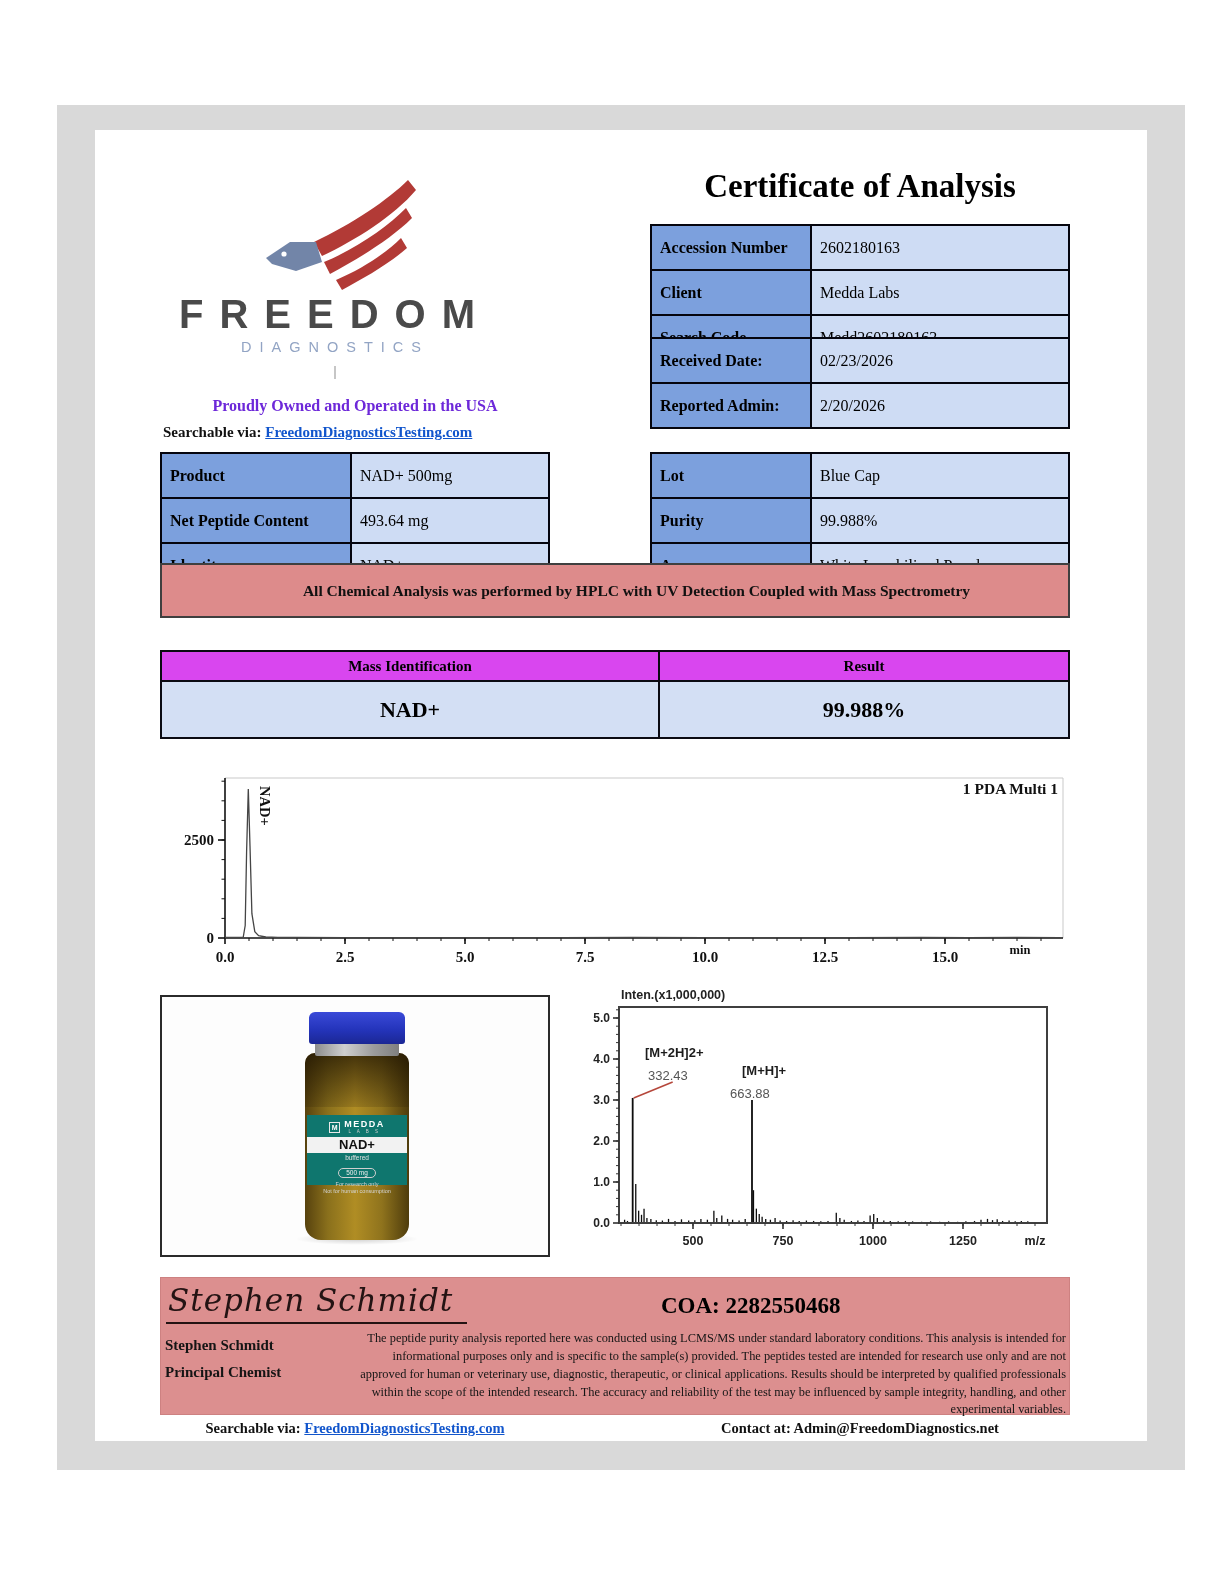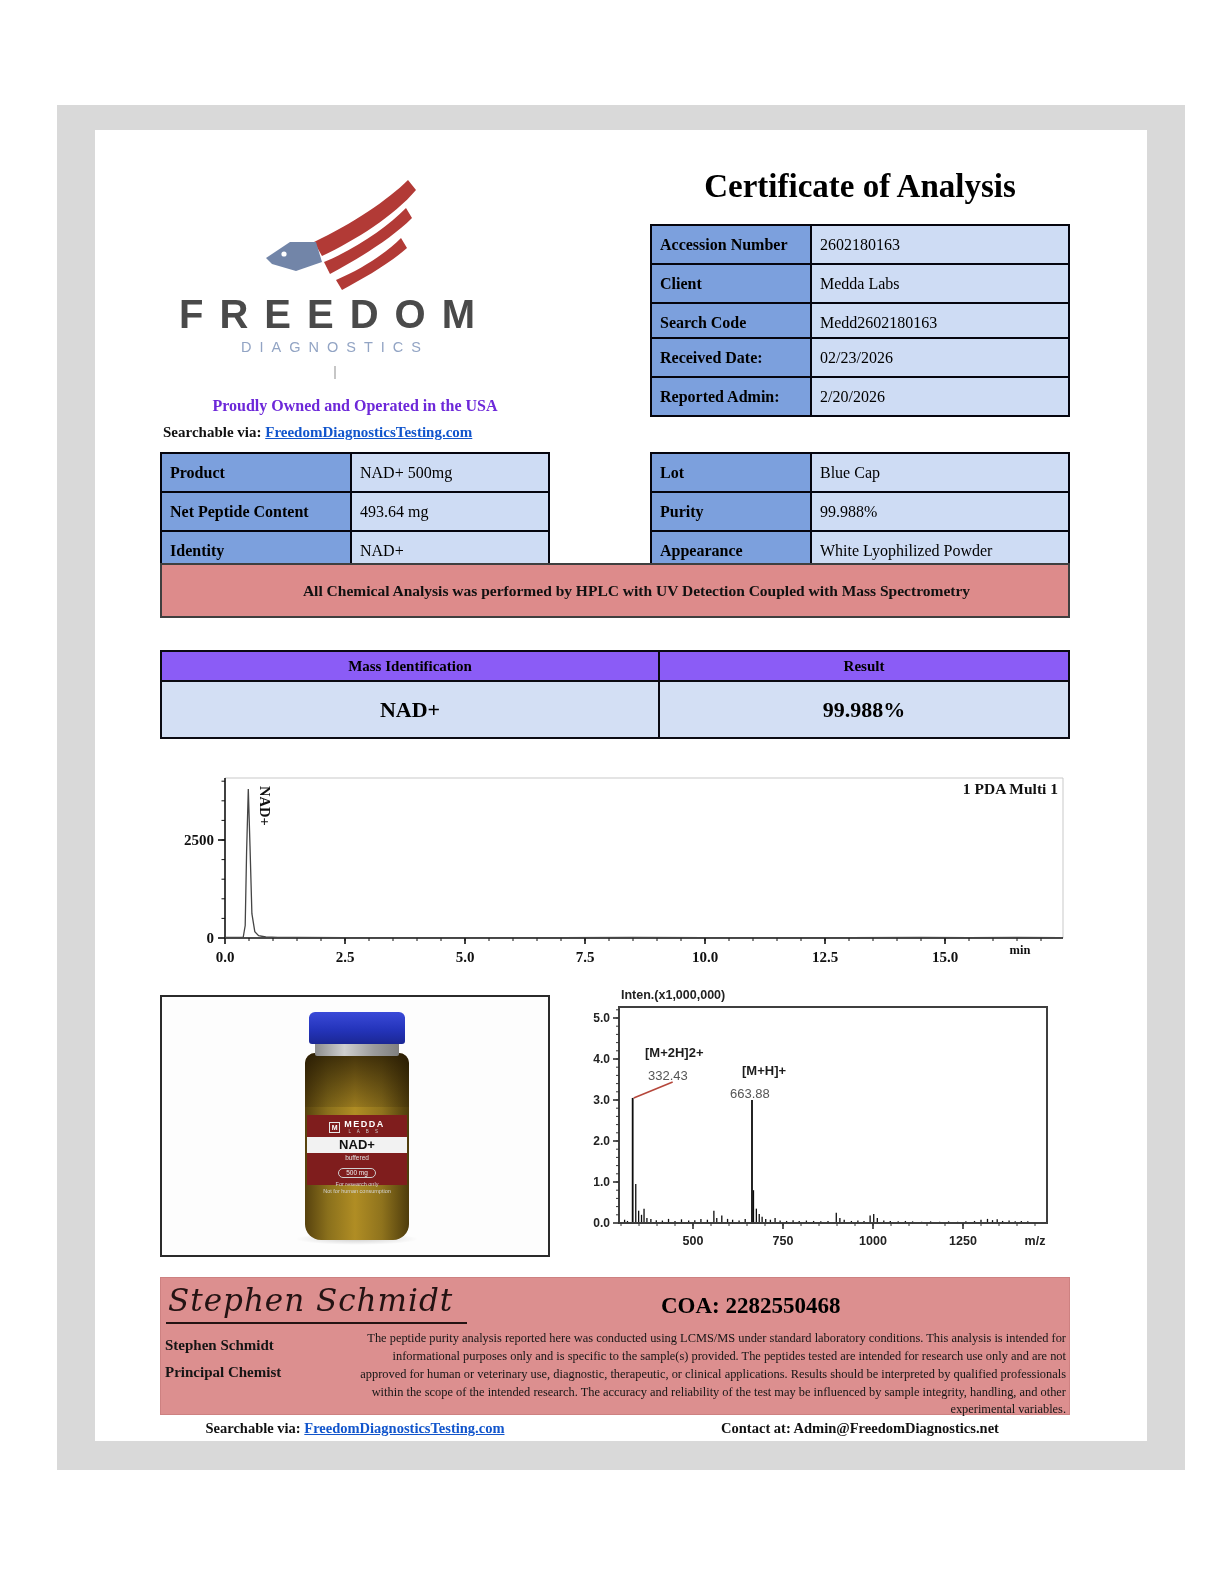--- a/index.html
+++ b/index.html
@@ -15,43 +15,43 @@
   .brand-sub  { font-family:"Liberation Sans", sans-serif; font-weight:400; font-size:14.5px;
                 letter-spacing:8px; color:#92a4c4; text-align:center; }
   .tick-divider { width:2px; height:13px; background:#c6c6c6; }
   .tagline { font-weight:700; font-size:16px; color:#6d28d9; text-align:center; }
   .search-line { font-weight:700; font-size:15px; color:#111; }
   a.doc-link { color:#1155CC; text-decoration:underline; font-weight:700; }
 
   .coa-title { font-weight:700; font-size:33px; color:#000; text-align:center; white-space:nowrap; }
 
   table.info-table { border-collapse:collapse; table-layout:fixed; }
-  table.info-table td { border:2px solid #05050e; height:39px; font-size:16px; padding:0 8px;
+  table.info-table td { border:2px solid #05050e; height:45px; font-size:16px; padding:0 8px;
                         overflow:hidden; white-space:nowrap; }
   table.info-table td.lbl { background:#7CA0DD; font-weight:700; }
   table.info-table td.val { background:#CEDCF4; }
 
   .banner { background:#DD8B8B; border:2px solid #3f3f3f; display:flex; align-items:center;
             justify-content:center; font-weight:700; font-size:15.5px; color:#111; text-align:center; }
 
   table.mass-table { border-collapse:collapse; table-layout:fixed; }
   table.mass-table td { border:2px solid #0a0a12; text-align:center; overflow:hidden; }
-  table.mass-table tr.hdr td { background:#8b5cf6; font-weight:700; font-size:15px; height:30px; }
+  table.mass-table tr.hdr td { background:#d946ef; font-weight:700; font-size:15px; height:30px; }
   table.mass-table tr.dat td { background:#D3DFF4; font-weight:700; font-size:22px; height:57px; }
 
   .photo-frame { border:2px solid #2a2a2a; background:#fdfdfd; }
   .vial-cap { position:absolute; border-radius:6px 6px 3px 3px;
               background:linear-gradient(180deg,#3a4ad8 0%,#2434bb 55%,#1b2794 100%); }
   .vial-ferrule { position:absolute; border-radius:2px;
               background:linear-gradient(90deg,#8d8d8d,#cfcfcf 35%,#9c9c9c 70%,#7f7f7f); }
   .vial-body { position:absolute; border-radius:10px 10px 16px 16px;
               background:linear-gradient(90deg,#57420e 0%,#8a701c 22%,#b08d24 48%,#8f731d 74%,#4e3c0c 100%); }
   .vial-dark-top { position:absolute; border-radius:10px 10px 0 0;
               background:linear-gradient(180deg,rgba(25,15,0,.72),rgba(25,15,0,.15)); }
-  .vial-label { position:absolute; background:#7f1d1d; color:#fff; text-align:center;
+  .vial-label { position:absolute; background:#0f766e; color:#fff; text-align:center;
               font-family:"Liberation Sans", sans-serif; }
   .vl-brandrow { display:flex; align-items:center; justify-content:center; gap:4px; margin-top:5px; }
   .vl-mbox { width:11px; height:11px; border:1px solid #e8e8e8; font-size:7px; line-height:10px;
              font-weight:700; color:#fff; }
   .vl-brand { font-size:9px; font-weight:700; letter-spacing:1.5px; line-height:9px; text-align:left; }
   .vl-labs { font-size:4.5px; letter-spacing:2.5px; color:#cfcfcf; }
   .vl-stripe { background:#f2f2f2; color:#101010; font-weight:700; font-size:13px; line-height:16px;
                margin-top:3px; }
   .vl-buffered { font-size:6.5px; color:#e0e0e0; margin-top:1px; }
   .vl-oval { display:inline-block; border:1px solid #cfcfcf; border-radius:8px; font-size:6.5px;

